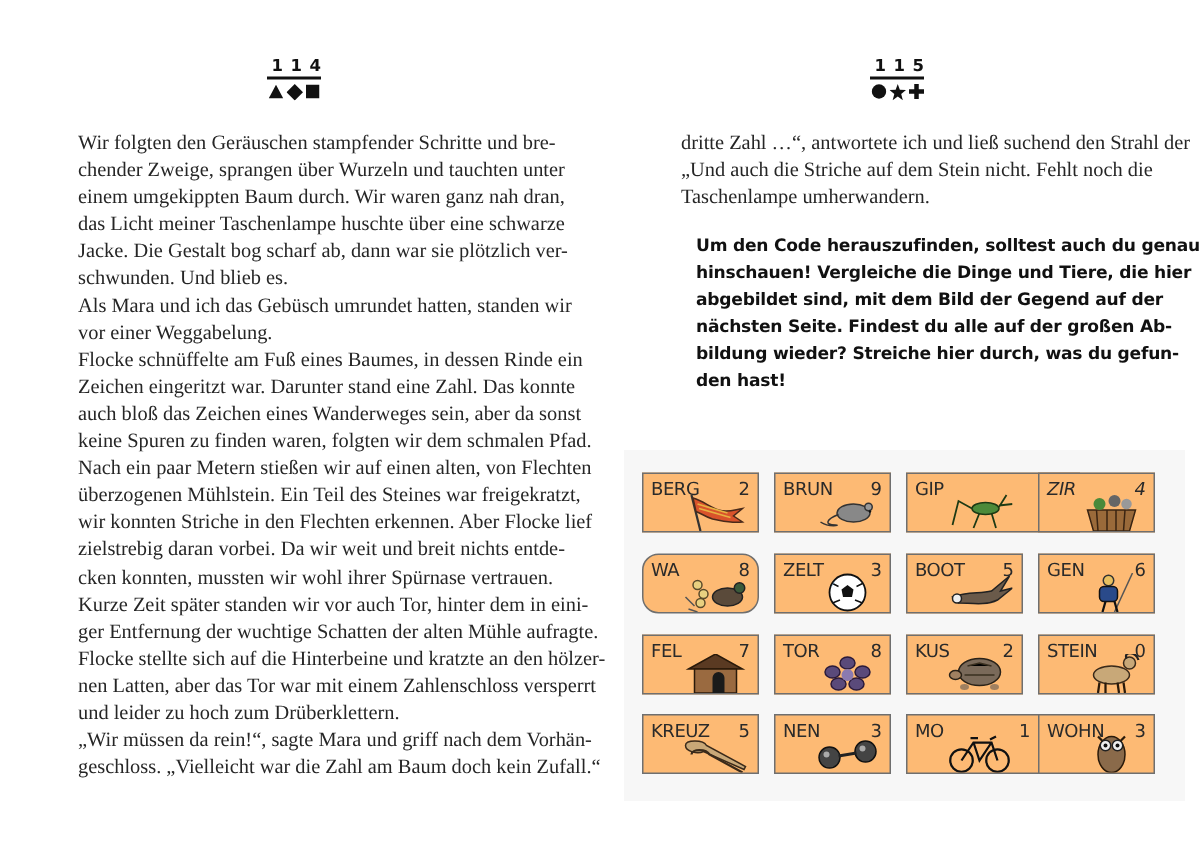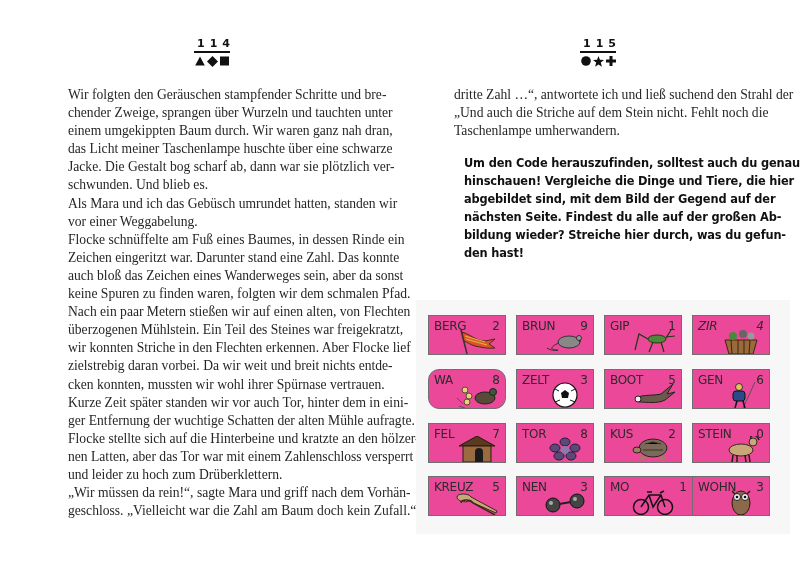--- a/index.html
+++ b/index.html
@@ -1,18 +1,18 @@
 <!DOCTYPE html>
 <html><head>
   <meta charset="utf-8">
   <style>
     html, body { margin: 0; padding: 0; background: #ffffff; }
     body { width: 800px; height: 565px; position: relative; overflow: hidden; }
     .page { position: absolute; top: 0; height: 565px; }
-    .page.left { left: 16px; width: 400px; padding-left: 41px; }
+    .page.left { left: 0; width: 400px; padding-left: 41px; }
     .page.right { left: 400px; width: 400px; }
 
     .folio { position: absolute; top: 38px; width: 40px; text-align: center; }
     .folio .num { font-family: "DejaVu Sans", sans-serif; font-weight: bold; font-size: 11px; letter-spacing: 5px; color: #111; line-height: 12px; padding-left: 5px; }
     .folio .rule { height: 2px; background: #111; margin: 1px 2px 2px 2px; }
     .folio .shapes { display: flex; justify-content: center; gap: 2px; height: 12px; align-items: center; }
     .left .folio { left: 176px; }
     .right .folio { left: 178px; }
 
     .body-text {
@@ -32,21 +32,21 @@
       font-size: 11.4px; line-height: 18px; color: #111; letter-spacing: -0.15px;
     }
     .instruction .line { display: block; white-space: nowrap; }
 
     .grid-panel {
       position: absolute; left: 16px; top: 300px; width: 374px; height: 234px;
       background: #f7f7f7;
     }
     .card {
       position: absolute; width: 76px; height: 38px;
-      background: #ec4899; border: 1.5px solid #6f6f6f;
+      background: #fdba74; border: 1.5px solid #6f6f6f;
       font-family: "DejaVu Sans", sans-serif; color: #2a2a2a;
     }
     .card .word { position: absolute; left: 5px; top: 3px; font-size: 12px; letter-spacing: -0.3px; }
     .card .digit { position: absolute; right: 5px; top: 3px; font-size: 12px; }
     .card .pic { position: absolute; left: 26px; top: 12px; width: 44px; height: 26px; }
   </style>
 </head>
 <body>
 
 <div class="page left">
@@ -137,21 +137,21 @@
       <div class="card" style="left: 100px; top: 15px;">
         <svg class="pic" viewBox="0 0 44 26">
           <ellipse cx="26" cy="14" rx="11" ry="6" fill="#888" stroke="#333"></ellipse>
           <circle cx="36" cy="10" r="2.5" fill="#999" stroke="#333"></circle>
           <circle cx="37" cy="13" r="0.8" fill="#111"></circle>
           <path d="M16 15 C8 18 6 22 14 22 C18 22 10 24 4 20" fill="none" stroke="#333" stroke-width="1"></path>
         </svg>
         <span class="word">BRUN</span>
         <span class="digit">9</span>
       </div>
-      <div class="card" style="left: 188px; top: 15px;">
+      <div class="card" style="left: 188px; top: 15px; padding-left: 38px;">
         <svg class="pic" viewBox="0 0 44 26">
           <ellipse cx="26" cy="11" rx="9" ry="4" fill="#4c8a3a" stroke="#1e3a14"></ellipse>
           <path d="M17 11 L8 6 L4 22 M22 14 L18 24 M30 14 L33 24 M35 10 L40 2 M35 9 L44 8" fill="none" stroke="#1e3a14" stroke-width="1.2"></path>
         </svg>
         <span class="word">GIP</span>
         <span class="digit">1</span>
       </div>
       <div class="card" style="left: 276px; top: 15px; font-style: italic;">
         <svg class="pic" viewBox="0 0 44 26">
           <path d="M6 12 L38 12 L34 26 L10 26 Z" fill="#9a6a3a" stroke="#3a2412"></path>

